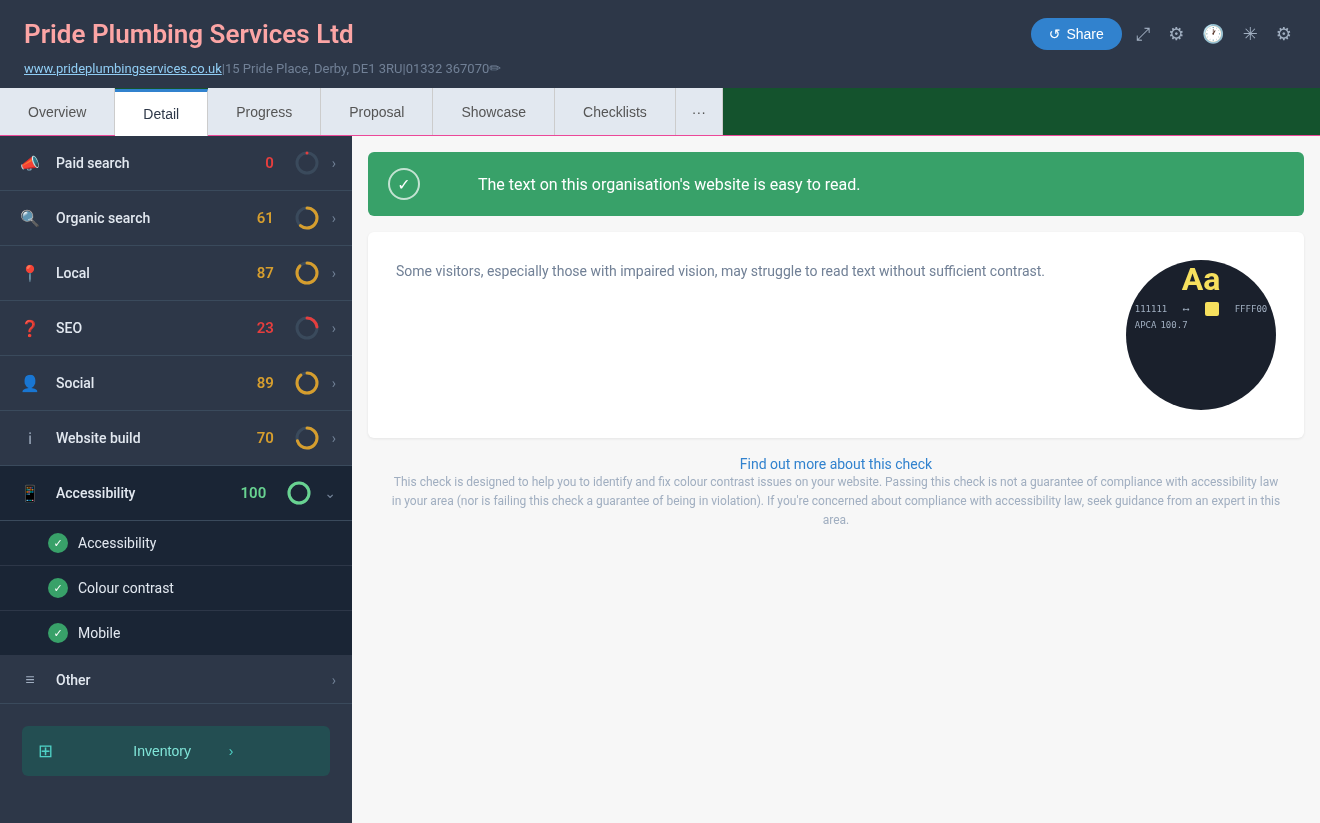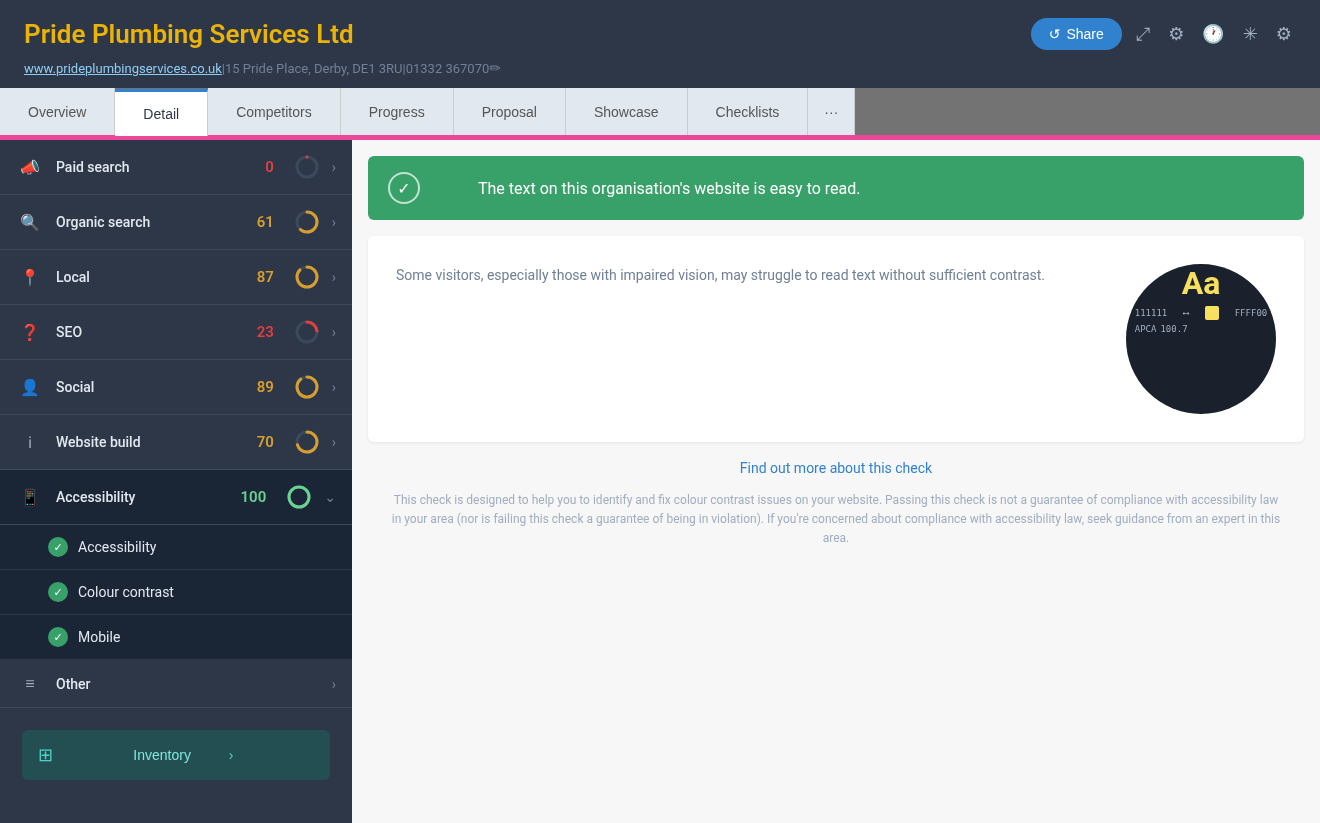--- a/index.html
+++ b/index.html
@@ -13,21 +13,21 @@
     }
     .header-top {
       display: flex;
       align-items: center;
       justify-content: space-between;
       margin-bottom: 10px;
     }
     .app-title {
       font-size: 26px;
       font-weight: 600;
-      color: #eab308;
+      color: #fca5a5;
     }
     .header-actions {
       display: flex;
       align-items: center;
       gap: 10px;
     }
     .share-btn {
       background: #3182ce;
       color: white;
       border: none;
@@ -52,23 +52,23 @@
       color: #90cdf4;
       display: flex;
       align-items: center;
     }
     .header-meta a { color: #90cdf4; text-decoration: underline; }
     .header-meta span { color: #718096; }
     .edit-icon { color: #a0aec0; font-size: 14px; cursor: pointer; }
 
     
     .tabs {
-      background: #737373;
-      display: flex;
-      border-bottom: 5px solid #ec4899;
+      background: #14532d;
+      display: flex;
+      border-bottom: 1px solid #ec4899;
     }
     .tab {
       padding: 14px 28px;
       font-size: 14px;
       color: #555;
       cursor: pointer;
       background: #e2e8f0;
       border: none;
       border-right: 1px solid #ccc;
       white-space: nowrap;
@@ -282,21 +282,20 @@
     .color-box {
       width: 14px;
       height: 14px;
       background: #f6e05e;
       border-radius: 2px;
     }
 
     
     .find-out-link {
       text-align: center;
-      margin-bottom: 14px;
     }
     .find-out-link a {
       color: #3182ce;
       font-size: 14px;
       text-decoration: none;
     }
 
     
     .disclaimer {
       font-size: 12px;
@@ -336,21 +335,20 @@
     <span>15 Pride Place, Derby, DE1 3RU</span>
     <span>|</span>
     <span>01332 367070</span>
     <span class="edit-icon">✏</span>
   </div>
 </div>
 
 <div class="tabs">
   <button class="tab">Overview</button>
   <button class="tab active">Detail</button>
-  <button class="tab">Competitors</button>
   <button class="tab">Progress</button>
   <button class="tab">Proposal</button>
   <button class="tab">Showcase</button>
   <button class="tab">Checklists</button>
   <button class="tab more">···</button>
 </div>
 
 <div class="main-layout">
 
   <div class="sidebar">

